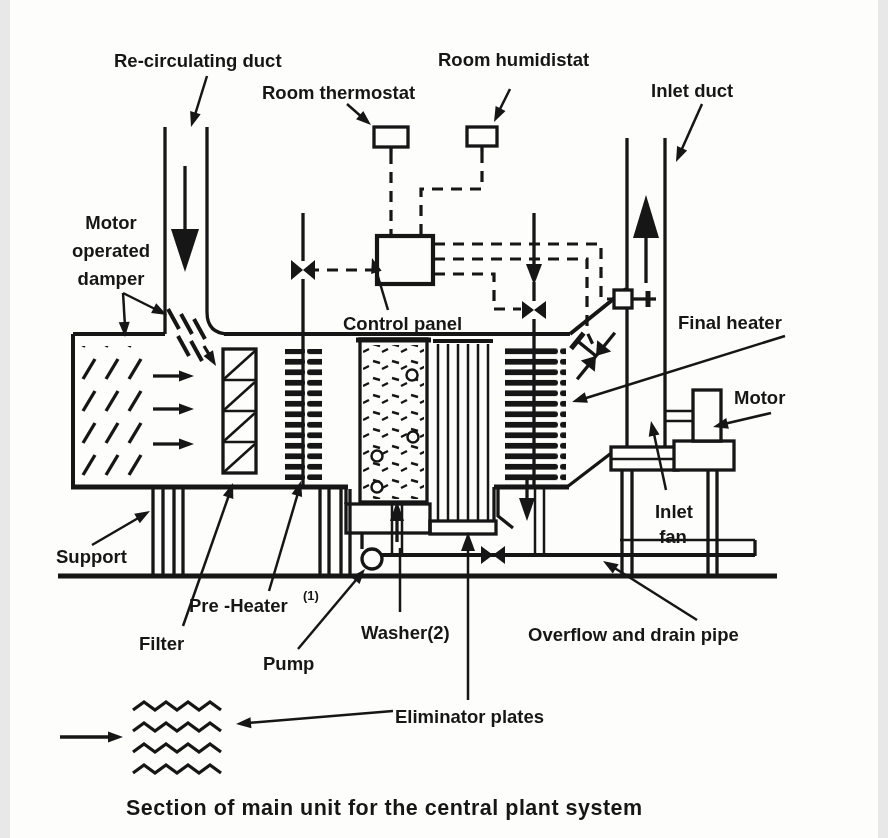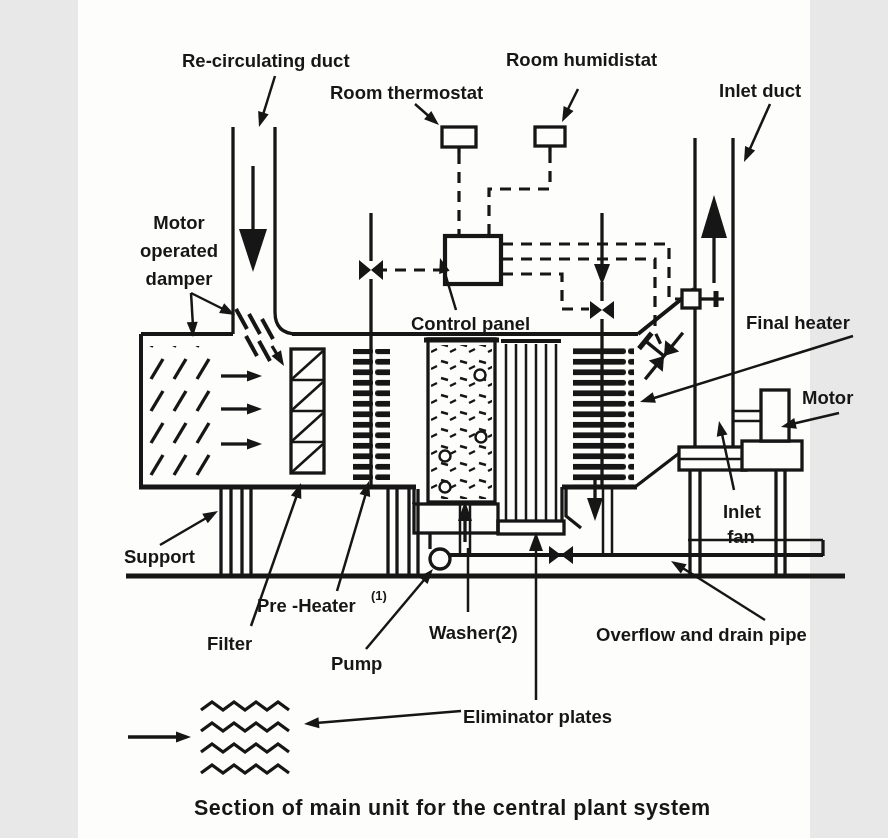--- a/index.html
+++ b/index.html
@@ -1,16 +1,16 @@
 <!DOCTYPE html>
 <html><head>
 <meta charset="utf-8">
 <style>
   html,body{margin:0;padding:0;background:#e8e8e8;}
-  #stage{position:relative;width:732px;height:838px;background:#fdfdfb;margin:0 auto;
+  #stage{position:relative;width:868px;height:838px;background:#fdfdfb;margin:0 auto;
          font-family:"Liberation Sans",sans-serif;}
   svg{position:absolute;left:0;top:0;}
   svg text{font-family:"Liberation Sans",sans-serif;font-weight:bold;font-size:18.5px;fill:#161616;}
   svg text.sup{font-size:13px;}
   svg text.cap{font-size:21.5px;letter-spacing:.5px;}
   svg text.mid{text-anchor:middle;}
   .ln{stroke:#161616;fill:none;}
   .s2{stroke-width:2.5;} .s3{stroke-width:3.3;} .s4{stroke-width:4;} .s5{stroke-width:5;}
   .dash{stroke:#161616;fill:none;stroke-width:3.2;stroke-dasharray:11 8;}
   .fill{fill:#161616;stroke:none;}

